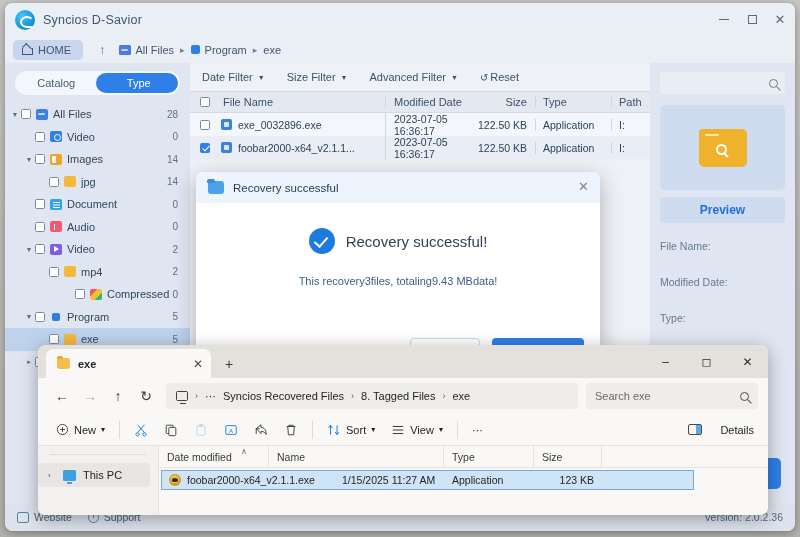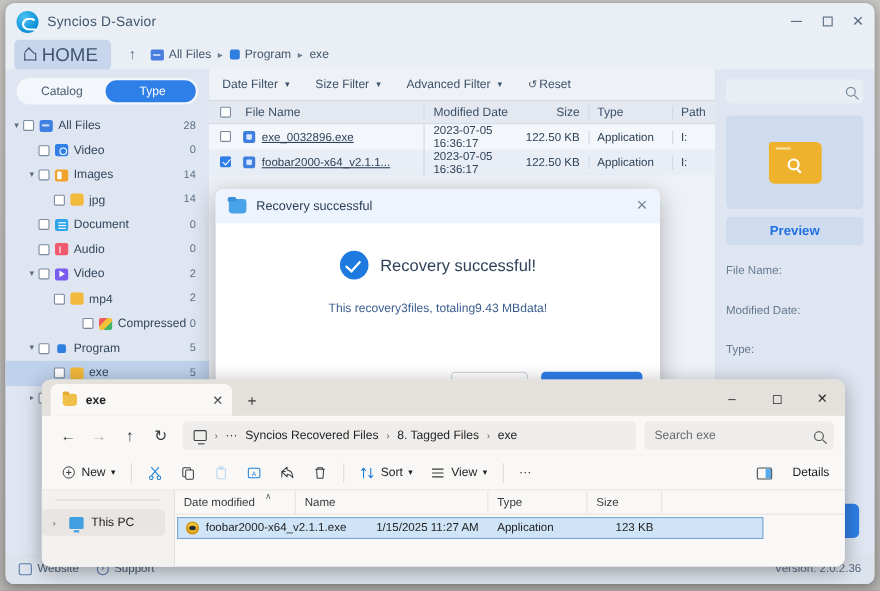--- a/index.html
+++ b/index.html
@@ -46,21 +46,21 @@
   .ham { display:flex;flex-direction:column;justify-content:center;gap:2.5px;width:13px;}
   .ham i { display:block;height:1.6px;background:#5b6b80;border-radius:1px;}
   .sq { width:9px;height:9px;border:1.5px solid #5b6b80;}
   .dash { width:10px;height:1.6px;background:#5b6b80;}
 
   
   .navrow { height: 27px; background:#eaeef5; display:flex; align-items:center; padding-left:8px; gap:0;}
   .homebtn {
     display:flex;align-items:center;gap:5px;
     background:#c7d6ec; border-radius:5px; padding:4px 12px 4px 9px;
-    font-size:17px;color:#3f5571; cursor:pointer;
+    font-size:11px;color:#3f5571; cursor:pointer;
   }
   .home-ico { width:11px;height:10px; position:relative;}
   .home-ico::before{content:"";position:absolute;left:0;top:3px;width:9px;height:6px;border:1.3px solid #3f5571;border-top:none;}
   .home-ico::after{content:"";position:absolute;left:0.5px;top:0px;width:7px;height:5px;border-left:1.3px solid #3f5571;border-top:1.3px solid #3f5571;transform:rotate(45deg);transform-origin:center;}
   .uparrow{margin:0 13px 0 16px;font-size:13px;color:#5d6e85;cursor:pointer;}
   .crumbs{display:flex;align-items:center;gap:6px;font-size:11px;color:#44566c;}
   .crumb{display:flex;align-items:center;gap:5px;cursor:pointer;}
   .crumb-sep{color:#6e7f94;font-size:9px;}
   .fic{width:12px;height:10px;border-radius:1.5px;flex:0 0 auto;}
   .fic.blue{background:#4a7de0;}
@@ -115,21 +115,21 @@
   .listhead{height:22px;display:flex;align-items:center;background:#e4e9f1;border-top:1px solid #d3dae5;border-bottom:1px solid #d3dae5;font-size:11px;color:#3d5169;padding-left:10px;}
   .col-name{flex:0 0 185px;display:flex;align-items:center;gap:8px;}
   .col-date{flex:0 0 92px;border-left:1px solid #cfd7e3;padding-left:8px;}
   .col-size{flex:0 0 58px;text-align:right;padding-right:8px;}
   .col-type{flex:0 0 76px;border-left:1px solid #cfd7e3;padding-left:7px;}
   .col-path{flex:1;border-left:1px solid #cfd7e3;padding-left:7px;}
   .frow{height:23px;display:flex;align-items:center;font-size:10.5px;color:#2f4258;padding-left:10px;background:#f3f6fa;}
   .frow.alt{background:#e9eef6;}
   .fico{width:11px;height:11px;background:#3f7fe0;border-radius:2px;position:relative;flex:0 0 auto;}
   .fico::after{content:"";position:absolute;left:3px;top:3px;width:5px;height:5px;background:#d7e6ff;border-radius:1px;}
-  .fname{display:flex;align-items:flex-start;gap:6px;overflow:hidden;white-space:nowrap;text-decoration:underline;}
+  .fname{display:flex;align-items:center;gap:6px;overflow:hidden;white-space:nowrap;}
 
   
   .rightpanel{width:145px;background:#dfe6f1;display:flex;flex-direction:column;padding:0 10px;}
   .searchbox{margin-top:9px;height:22px;background:#e9edf4;border-radius:4px;display:flex;align-items:center;justify-content:flex-end;padding-right:7px;}
   .mag{width:9px;height:9px;border:1.4px solid #6c7d93;border-radius:50%;position:relative;}
   .mag::after{content:"";position:absolute;right:-4px;bottom:-3px;width:5px;height:1.4px;background:#6c7d93;transform:rotate(45deg);}
   .thumb{margin-top:11px;height:85px;background:#cfdcef;border-radius:5px;display:flex;align-items:center;justify-content:center;}
   .bigfolder{width:48px;height:38px;background:#efb22c;border-radius:3px 5px 5px 5px;position:relative;}
   .bigfolder::before{content:"";position:absolute;left:6px;top:5px;width:14px;height:2.5px;background:#fbe3a8;border-radius:2px;}
   .bigfolder .q{position:absolute;left:17px;top:15px;width:11px;height:11px;border:2px solid #fff;border-radius:50%;}
@@ -195,21 +195,21 @@
   .ex-monitor::after{content:"";position:absolute;left:3px;bottom:-4px;width:6px;height:1.4px;background:#3f3f3f;}
   .ex-cs{color:#5a5a5a;font-size:9px;}
   .ex-searchbox{width:172px;height:26px;background:#efedeb;border-radius:4px;display:flex;align-items:center;justify-content:space-between;padding:0 9px;margin-left:8px;font-size:11px;color:#6b6b6b;}
   .ex-mag{width:9px;height:9px;border:1.4px solid #4a4a4a;border-radius:50%;position:relative;}
   .ex-mag::after{content:"";position:absolute;right:-4px;bottom:-3px;width:5px;height:1.4px;background:#4a4a4a;transform:rotate(45deg);}
 
   .ex-toolbar{height:32px;background:#f9f8f7;display:flex;align-items:center;padding:0 10px;gap:0;border-bottom:1px solid #e6e3e0;}
   .tb{height:26px;display:flex;align-items:center;justify-content:center;gap:5px;font-size:11px;color:#1f1f1f;padding:0 8px;cursor:pointer;}
   .tb-sep{width:1px;height:18px;background:#dedbd8;margin:0 6px;}
   .tb svg{display:block;}
-  .ex-details{margin-left:auto;display:flex;align-items:flex-end;gap:18px;font-size:11px;color:#1f1f1f;cursor:pointer;padding-right:4px;}
+  .ex-details{margin-left:auto;display:flex;align-items:center;gap:18px;font-size:11px;color:#1f1f1f;cursor:pointer;padding-right:4px;}
   .det-ico{width:14px;height:11px;border:1.3px solid #4a4a4a;border-radius:2px;position:relative;}
   .det-ico::after{content:"";position:absolute;right:0;top:0;bottom:0;width:5px;background:#5aa9e8;}
 
   .ex-main{display:flex;height:88px;background:#f9f8f7;}
   .ex-side{width:120px;background:#f3f1ef;padding-top:6px;position:relative;}
   .ex-side-hr{height:1px;background:#dedbd8;margin:2px 12px 8px 12px;}
   .ex-sitem{display:flex;align-items:center;gap:7px;height:24px;padding-left:10px;font-size:11px;color:#1f1f1f;cursor:pointer;}
   .ex-sitem.hl{background:#e8e5e2;border-radius:4px;margin-right:8px;}
   .ex-chev{font-size:8px;color:#555;width:8px;}
   .ex-pc{width:13px;height:11px;background:#3f9fe0;border-radius:1.5px;position:relative;}

